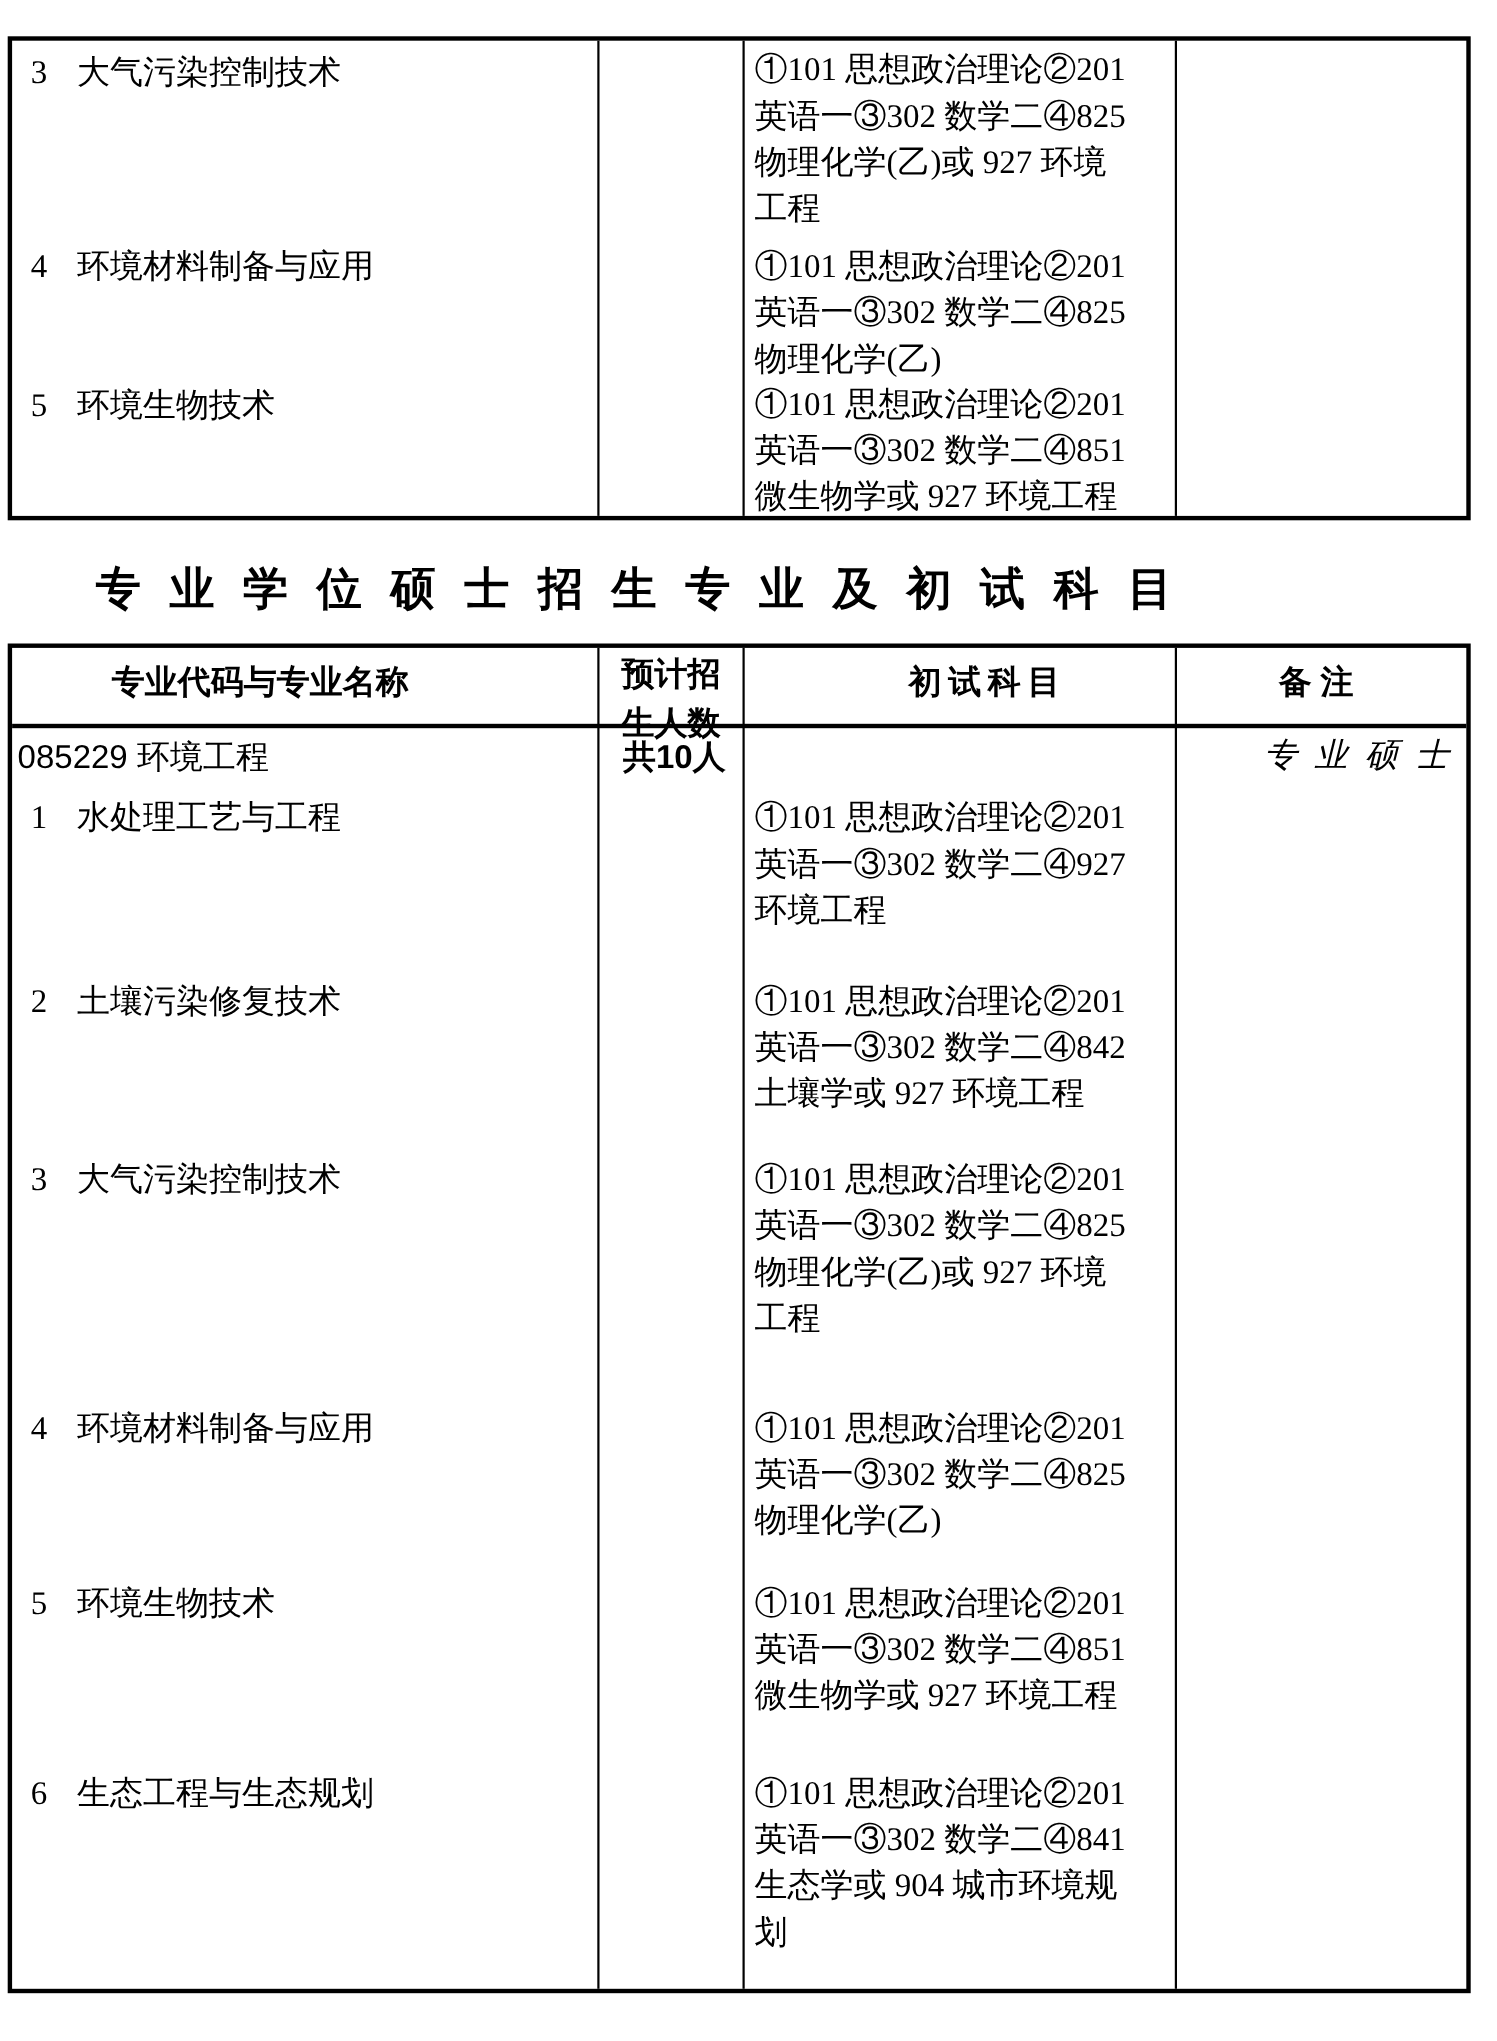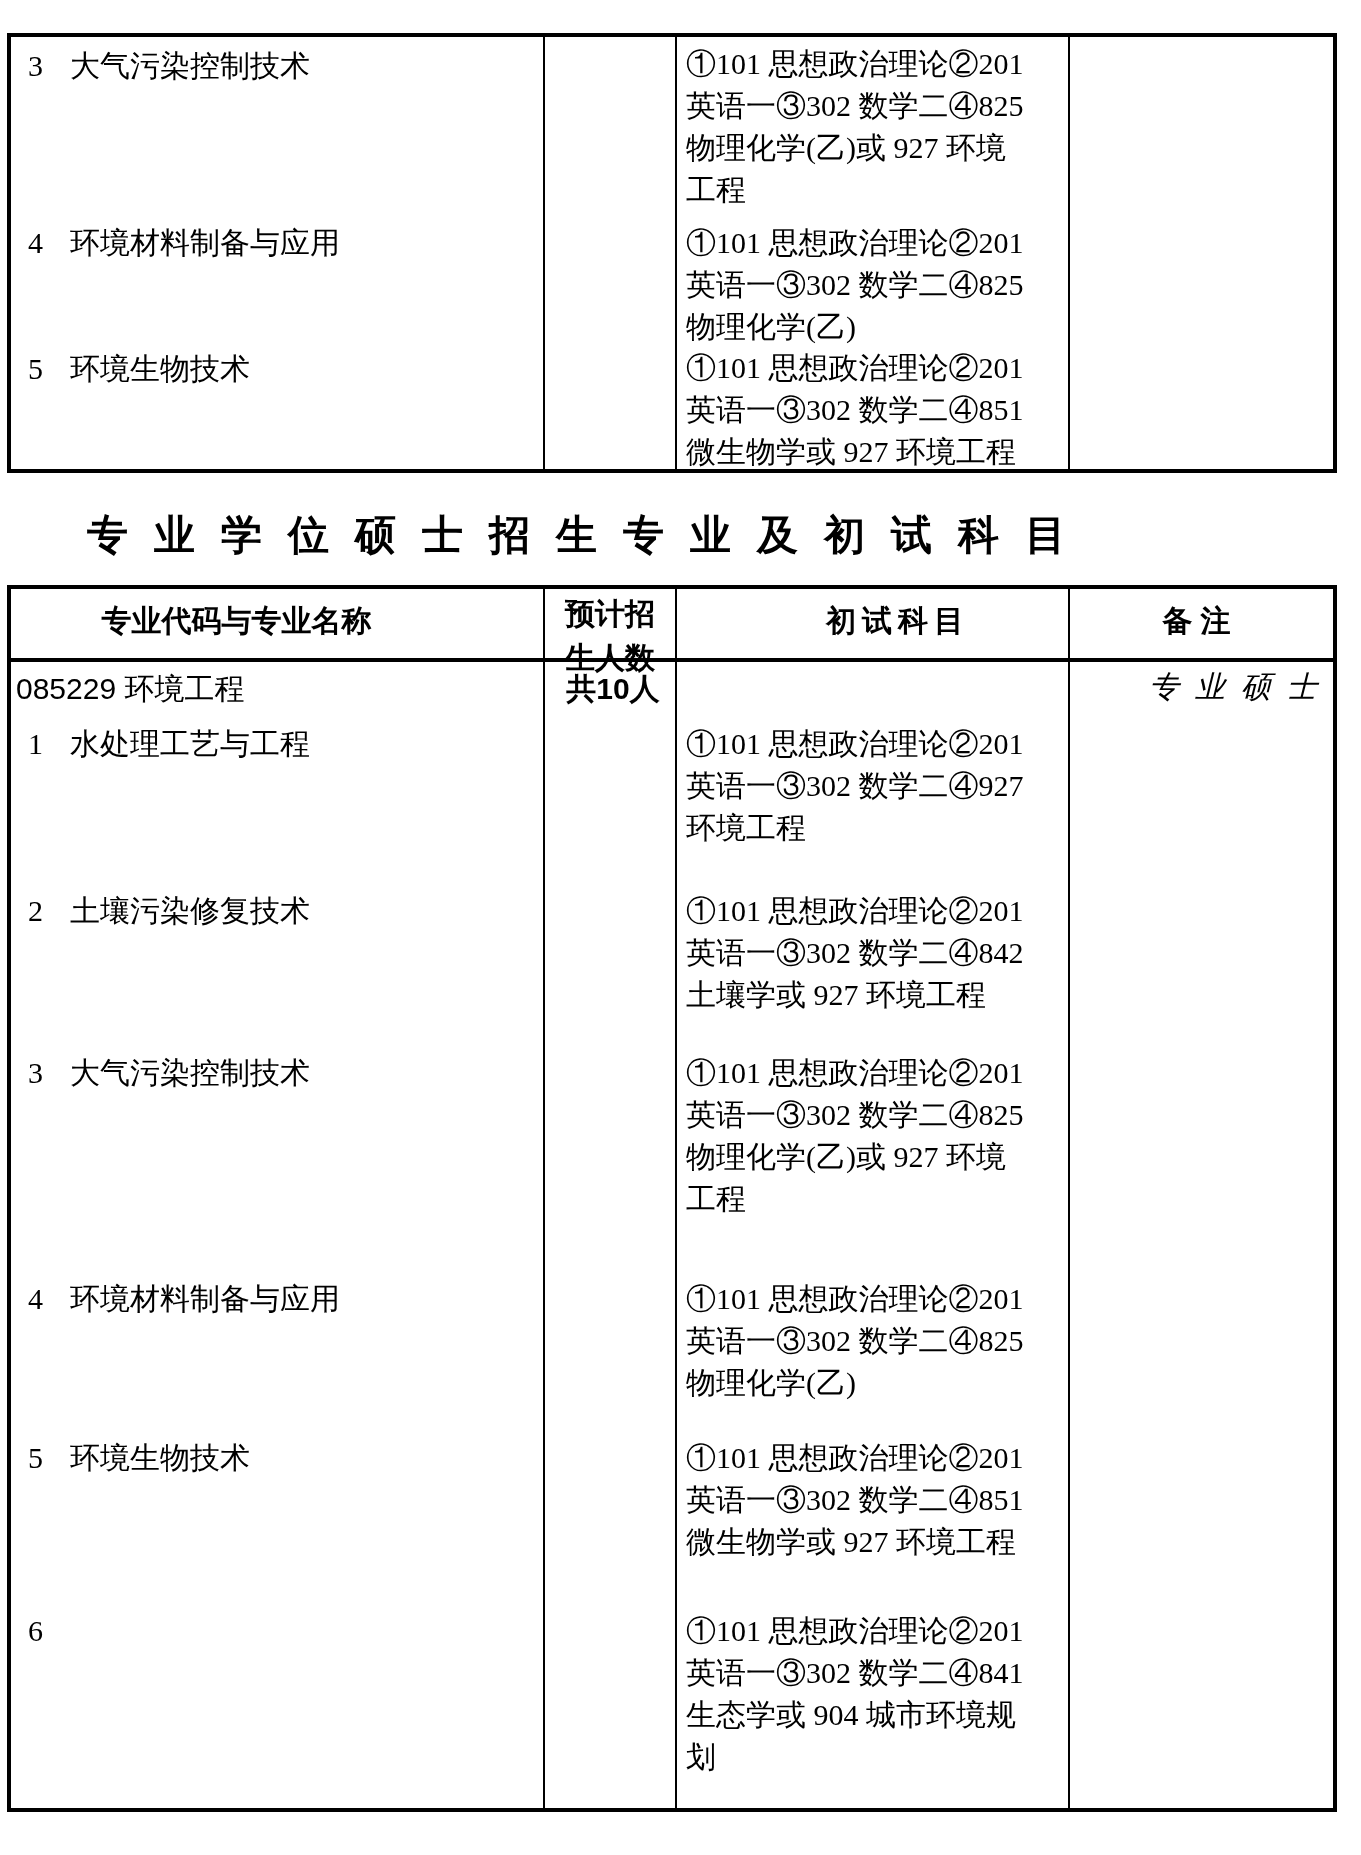--- a/index.html
+++ b/index.html
@@ -152,20 +152,21 @@
     <div class="cell-block label-pos l-r4 dir-label">
       <span class="dir-no">5</span>
       <span>环境生物技术</span>
     </div>
     <div class="cell-block exam-pos l-r4e exam">①101 思想政治理论②201
 英语一③302 数学二④851
 微生物学或 927 环境工程</div>
 
     <div class="cell-block label-pos l-r5 dir-label">
       <span class="dir-no">6</span>
+      <span>生态工程与生态规划</span>
     </div>
     <div class="cell-block exam-pos l-r5e exam">①101 思想政治理论②201
 英语一③302 数学二④841
 生态学或 904 城市环境规
 划</div>
   </div>
 
 </div>
 
 </body></html>

